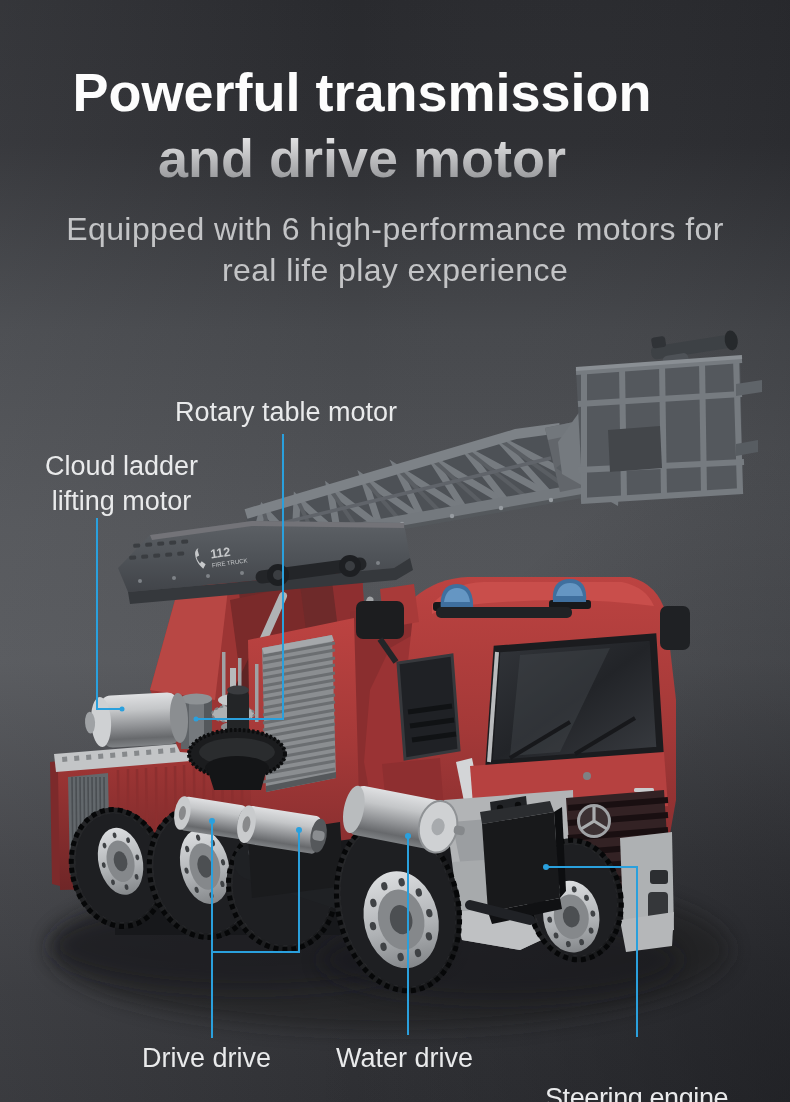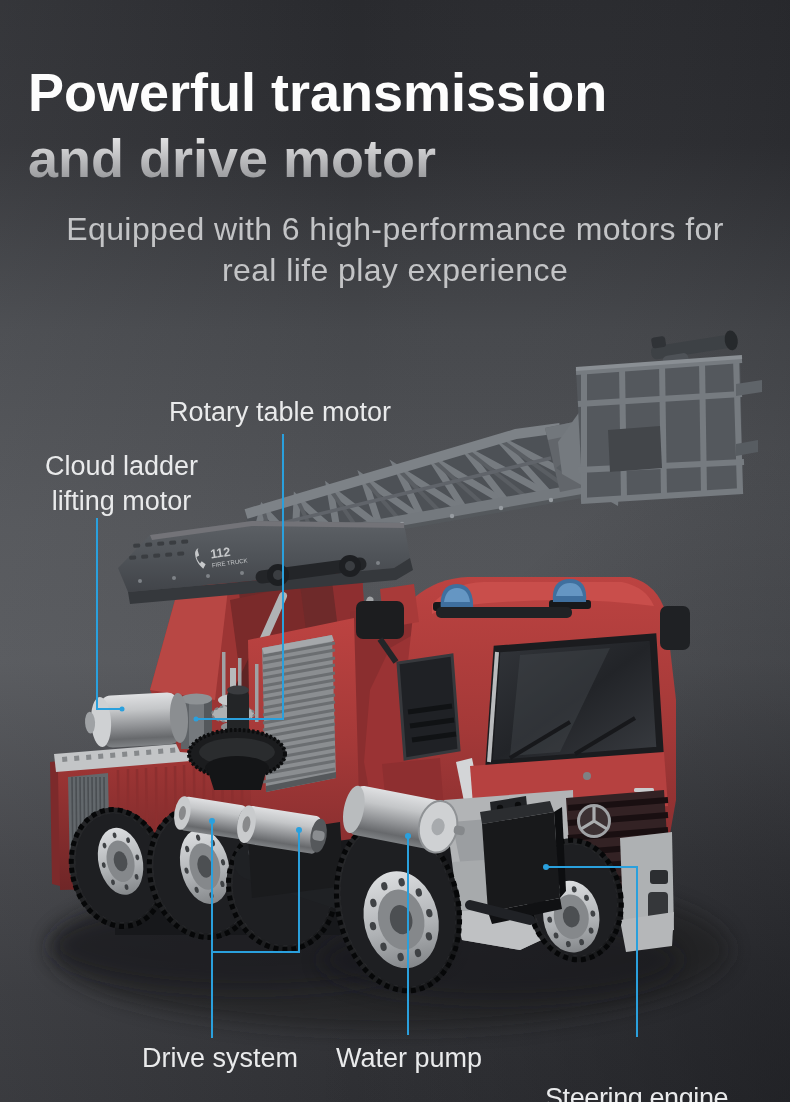--- a/index.html
+++ b/index.html
@@ -1,19 +1,19 @@
 <!DOCTYPE html>
 <html><head>
 <meta charset="utf-8">
 <style>
 html,body{margin:0;padding:0;}
 body{width:790px;height:1102px;overflow:hidden;font-family:"Liberation Sans",sans-serif;background:#2c2d31;}
 #stage{position:relative;width:790px;height:1102px;}
 #art{position:absolute;left:0;top:0;}
-.t1{position:absolute;left:0;top:59px;width:724px;text-align:left;font-weight:bold;font-size:54px;line-height:66px;color:#fdfdfd;letter-spacing:0;margin-left:28px;}
+.t1{position:absolute;left:0;top:59px;width:724px;text-align:center;font-weight:bold;font-size:54px;line-height:66px;color:#fdfdfd;letter-spacing:0;}
 .t1 .l2{background:linear-gradient(180deg,#e8e8e9 10%,#8f9093 95%);-webkit-background-clip:text;background-clip:text;color:transparent;}
 .sub{position:absolute;left:0;top:209px;width:790px;text-align:center;font-size:32px;line-height:41px;color:#c3c4c6;letter-spacing:0.4px;}
 .lbl{position:absolute;font-size:27px;line-height:27px;color:#e9eaeb;white-space:nowrap;}
 </style>
 </head>
 <body>
 <div id="stage">
 <svg id="art" width="790" height="1102" viewBox="0 0 790 1102">
 <defs>
 <linearGradient id="bgV" x1="0" y1="0" x2="0" y2="1">
@@ -475,18 +475,18 @@
 <circle cx="212" cy="821" r="3"></circle>
         <circle cx="299" cy="830" r="3"></circle>
 <circle cx="408" cy="836" r="3"></circle>
         <circle cx="546" cy="867" r="3"></circle>
 <circle cx="196" cy="719" r="2.5"></circle>
         <circle cx="122" cy="709" r="2.5"></circle>
 </g>
 </svg>
 <div class="t1">Powerful transmission<br><span class="l2">and drive motor</span></div>
 <div class="sub">Equipped with 6 high-performance motors for<br>real life play experience</div>
-<div class="lbl" style="left:169px;top:399px;">Rotary table motor</div>
+<div class="lbl" style="left:175px;top:399px;">Rotary table motor</div>
 <div class="lbl" style="left:0px;top:449px;width:195px;text-align:center;line-height:35px;margin-left:24px;">Cloud ladder<br>lifting motor</div>
-<div class="lbl" style="left:142px;top:1045px;">Drive system</div>
-<div class="lbl" style="left:336px;top:1045px;">Water pump</div>
+<div class="lbl" style="left:142px;top:1045px;">Drive drive</div>
+<div class="lbl" style="left:336px;top:1045px;">Water drive</div>
 <div class="lbl" style="left:545px;top:1045px;letter-spacing:-0.4px;margin-top:40px;">Steering engine</div>
 </div>
 
 </body></html>

